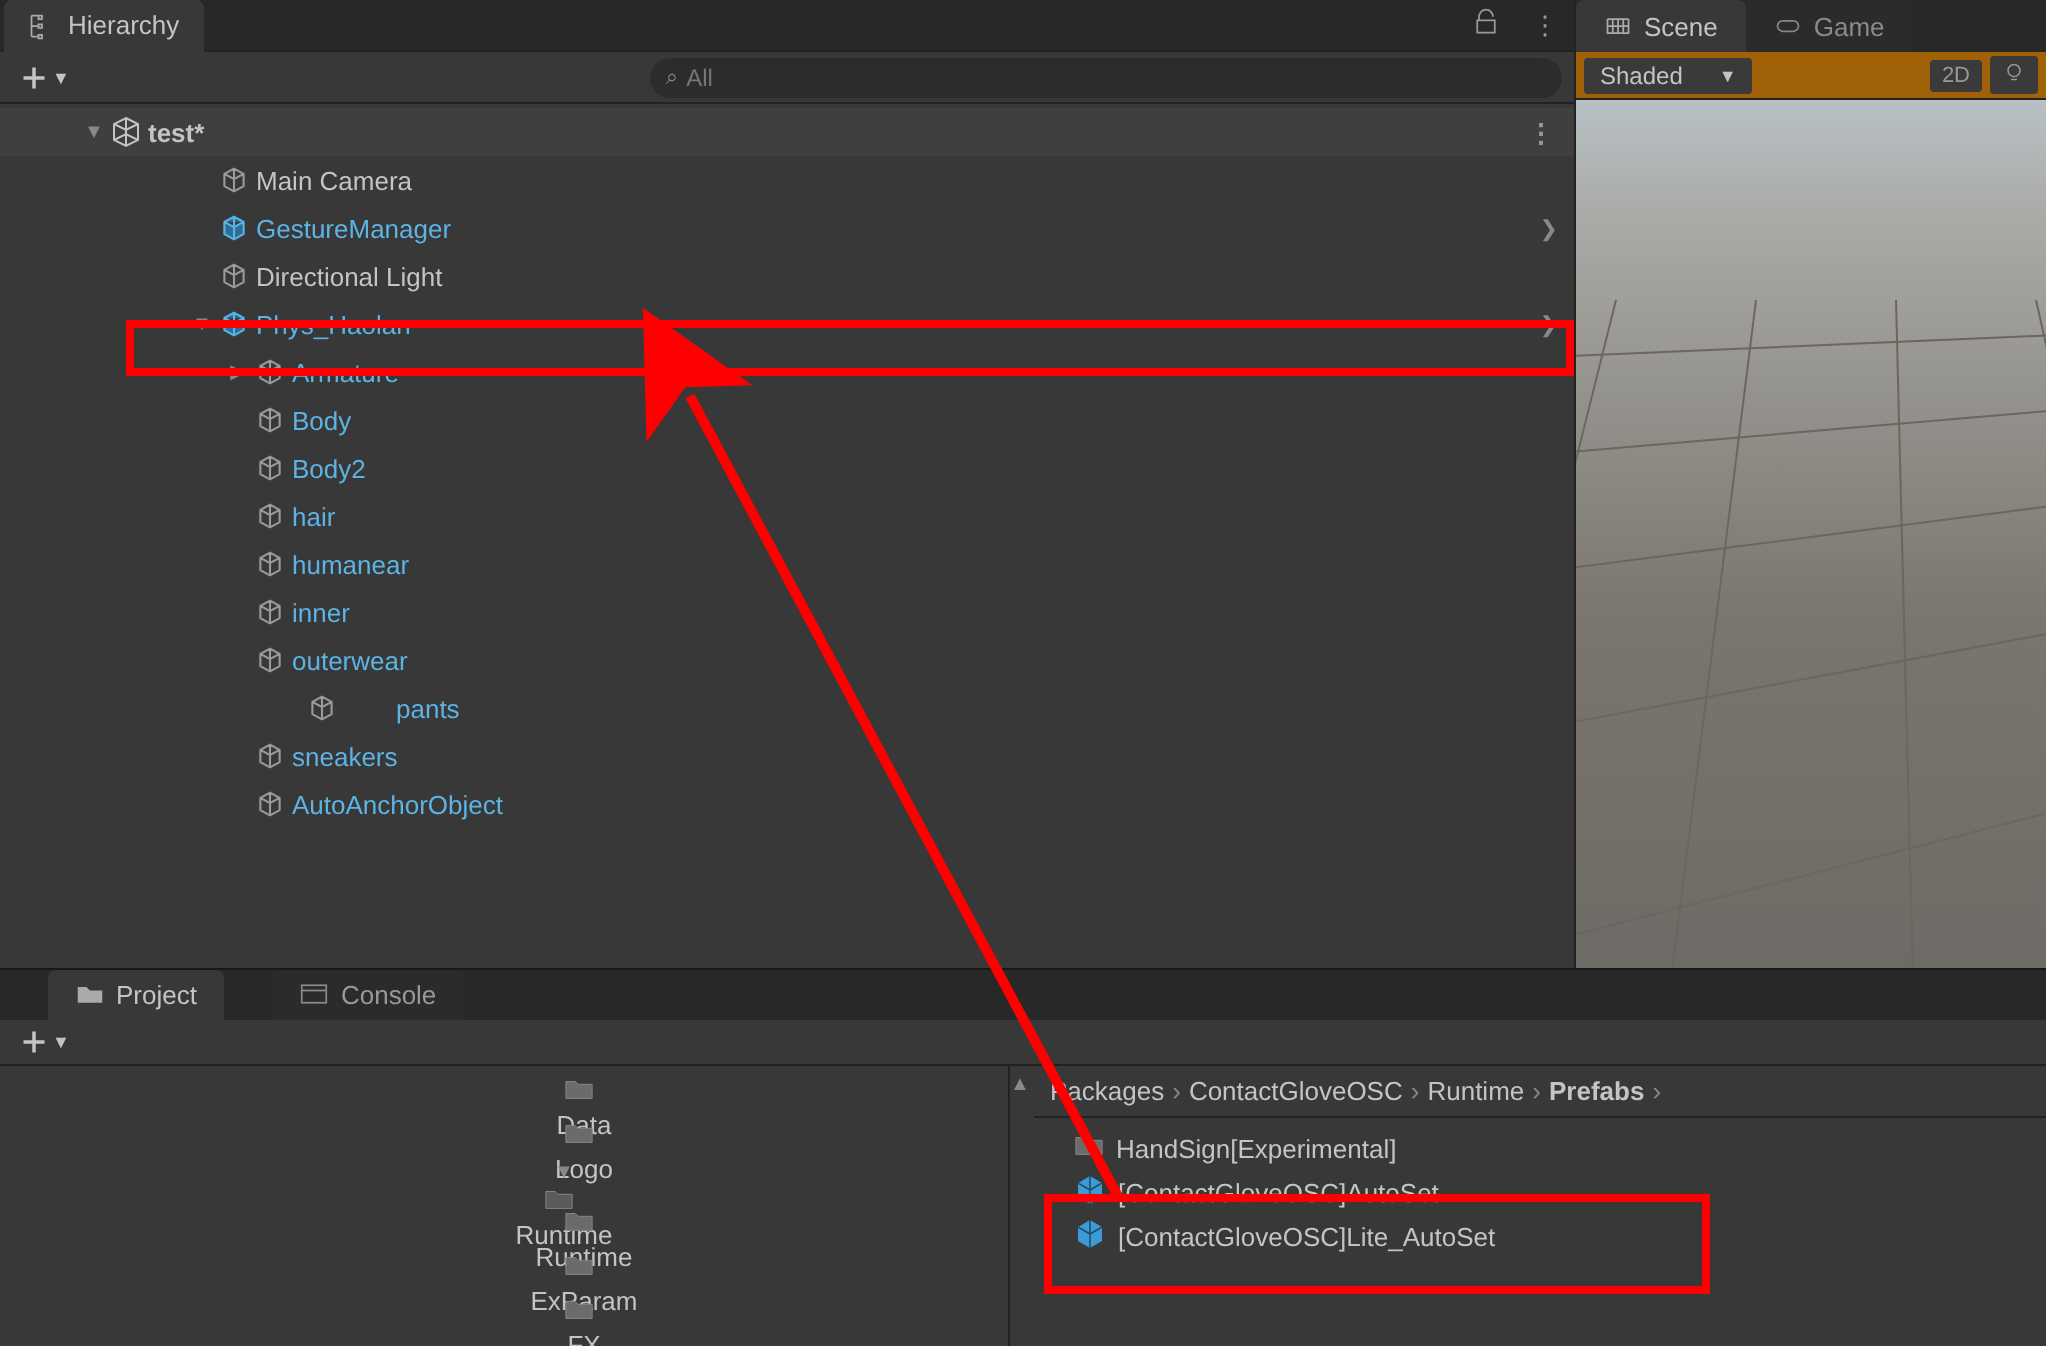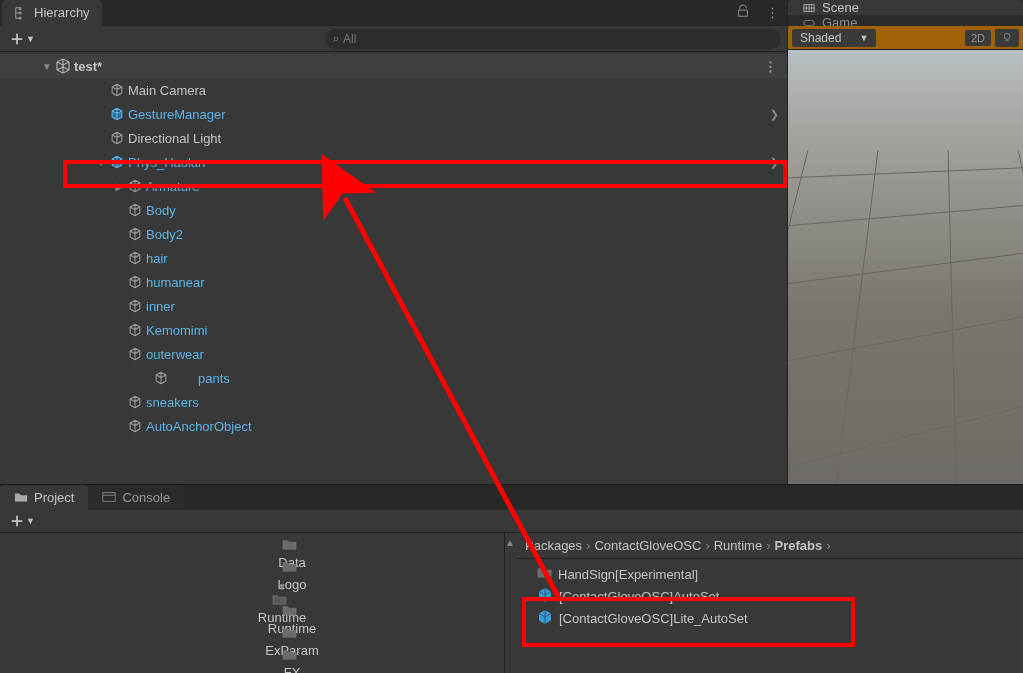--- a/index.html
+++ b/index.html
@@ -33,32 +33,32 @@
   .tree-row .icon { width:18px; display:flex; align-items:center; justify-content:center; flex-shrink:0; }
   .tree-row .label { padding-left:2px; }
   .tree-row .spacer { flex:1; }
   .tree-row .chevron-r { color:#888; padding-right:8px; font-size:11px; }
   .scene-row { background:#3f3f3f; font-weight:bold; }
   .cube-icon { width:14px; height:14px; }
 
   .red-box { position:absolute; border:4px solid #ff0000; pointer-events:none; }
   .red-arrow { position:absolute; pointer-events:none; }
 
-  .scene-tabs { display:flex; height:26px; background:#282828;flex-direction:column; }
+  .scene-tabs { display:flex; height:26px; background:#282828; }
   .scene-tab { display:flex; align-items:center; gap:6px; padding:0 14px; background:#383838; border-radius:4px 4px 0 0;}
   .scene-tab.inactive { background:#2b2b2b; color:#8a8a8a;}
   .scene-toolbar { display:flex; align-items:center; height:24px; background:#a16207; border-bottom:1px solid #222; padding:0 4px; gap:4px;}
   .dropdown { display:flex; align-items:center; background:#3a3a3a; padding:2px 8px; border-radius:2px; gap:18px; font-size:12px;}
   .btn2d, .btn-light { background:#3a3a3a; padding:2px 6px; border-radius:2px; font-size:11px; color:#999;}
   .viewport { flex:1; background: linear-gradient(to bottom, #b8c0c4 0%, #a8a8a4 15%, #7a756e 60%, #6e6a65 100%); position:relative; overflow:hidden;}
   .grid-lines { position:absolute; inset:0; }
 
   .bottom-container { display:flex; flex-direction:column; height: calc(673px - 484px); background:#383838; border-top:1px solid #181818;}
   .bottom-tabs { display:flex; height:26px; background:#282828;}
-  .bottom-tab { display:flex; align-items:center; gap:6px; padding:0 14px; background:#383838; border-radius:4px 4px 0 0;}
+  .bottom-tab { display:flex; align-items:center; gap:6px; padding:0 14px; background:#383838; border-radius:4px 4px 0 0;margin-left:24px;}
   .bottom-tab.inactive{ background:#2b2b2b; color:#999;}
   .bottom-toolbar{height:24px; display:flex; align-items:center; padding:0 6px; border-bottom:1px solid #222;}
   .bottom-body { flex:1; display:flex; }
   .folder-tree { flex:0 0 505px; padding:4px 0; overflow:hidden; border-right:1px solid #222;}
   .folder-row { display:flex; align-items:center; height:22px; color:#c4c4c4;flex-direction:column;}
   .folder-row .disclosure{ width:14px; text-align:center; color:#888; font-size:10px;}
   .folder-row .ficon{ width:16px; margin-right:4px; color:#b0b0b0;}
   .asset-area { flex:1; display:flex; flex-direction:column;}
   .breadcrumb { display:flex; align-items:center; height:26px; padding:0 8px; gap:4px; font-size:13px; color:#c4c4c4; border-bottom:1px solid #222;}
   .breadcrumb .sep{ color:#888; }
@@ -214,30 +214,20 @@
             <span class="label">inner</span>
             <span class="spacer"></span>
           </div>
           <div class="tree-row blue" style="padding-left: 112px;">
             <span class="disclosure"></span>
             <span class="icon">
               <svg class="cube-icon" width="15" height="15" viewBox="0 0 16 16">
                 <path d="M8 1.5l5.5 3v7L8 14.5l-5.5-3v-7zM8 1.5v13M2.5 4.5L8 7.5l5.5-3" stroke="#9a9a9a" fill="none" stroke-width="1.2" stroke-linejoin="round"></path>
               </svg>
             </span>
-            <span class="label">Kemomimi</span>
-            <span class="spacer"></span>
-          </div>
-          <div class="tree-row blue" style="padding-left: 112px;">
-            <span class="disclosure"></span>
-            <span class="icon">
-              <svg class="cube-icon" width="15" height="15" viewBox="0 0 16 16">
-                <path d="M8 1.5l5.5 3v7L8 14.5l-5.5-3v-7zM8 1.5v13M2.5 4.5L8 7.5l5.5-3" stroke="#9a9a9a" fill="none" stroke-width="1.2" stroke-linejoin="round"></path>
-              </svg>
-            </span>
             <span class="label">outerwear</span>
             <span class="spacer"></span>
           </div>
           <div class="tree-row blue" style="padding-left: 112px; gap: 26px;">
             <span class="disclosure"></span>
             <span class="icon">
               <svg class="cube-icon" width="15" height="15" viewBox="0 0 16 16">
                 <path d="M8 1.5l5.5 3v7L8 14.5l-5.5-3v-7zM8 1.5v13M2.5 4.5L8 7.5l5.5-3" stroke="#9a9a9a" fill="none" stroke-width="1.2" stroke-linejoin="round"></path>
               </svg>
             </span>

